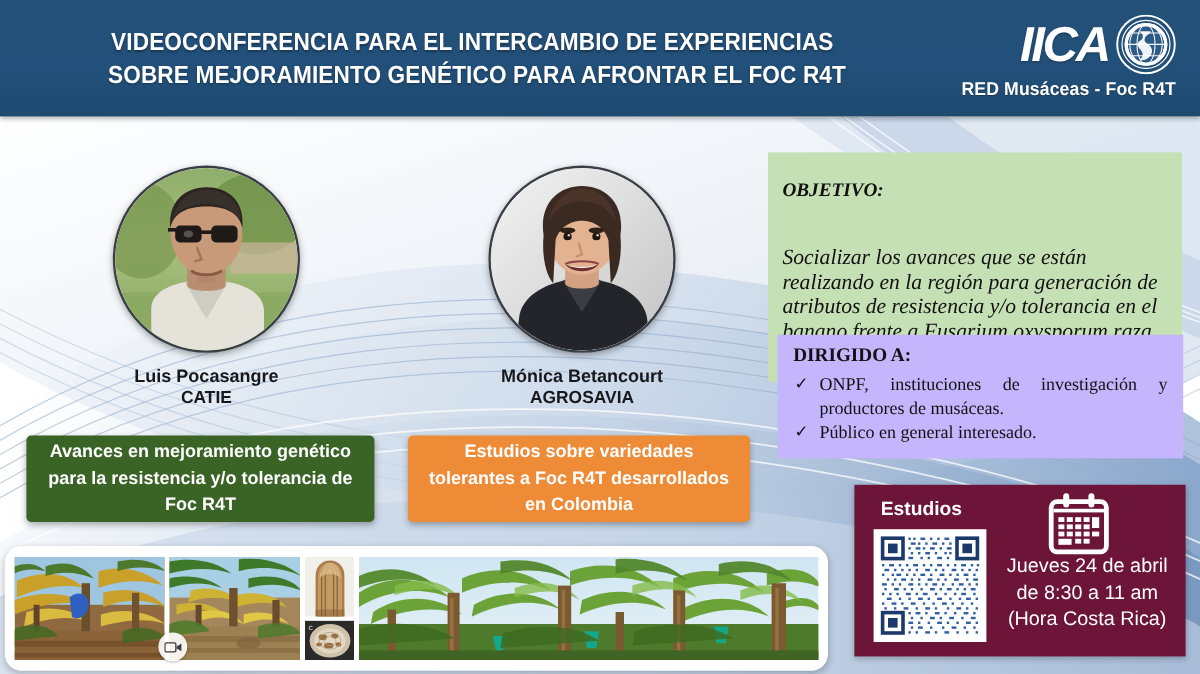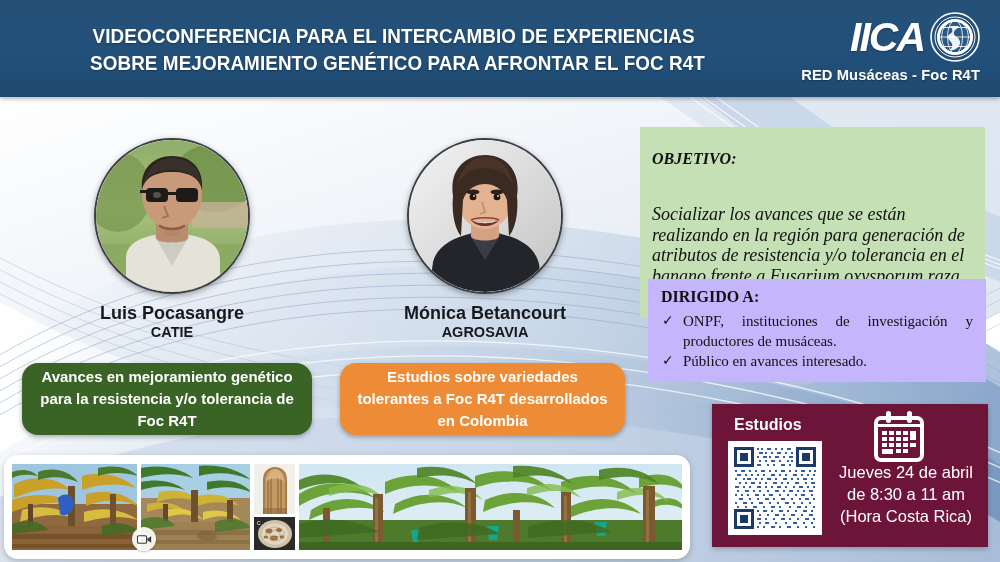--- a/index.html
+++ b/index.html
@@ -50,25 +50,25 @@
 
   
   .speaker{position:absolute;z-index:4;text-align:center;}
   .portrait{
     width:152px;height:152px;border-radius:50%;
     border:2px solid #3a3f45;
     box-shadow:0 2px 6px rgba(0,0,0,.35);
     overflow:hidden;position:relative;margin:0 auto;
   }
   .portrait svg{display:block;}
-  .sp-name{margin-top:10px;font-weight:bold;font-size:18px;color:#16181c;line-height:19px;}
+  .sp-name{margin-top:10px;font-weight:bold;font-size:15px;color:#16181c;line-height:19px;}
   .sp-org{font-weight:bold;font-size:14.5px;color:#16181c;line-height:19px;}
 
   .talk-box{
-    position:absolute;z-index:5;border-radius:16px;
+    position:absolute;z-index:5;border-radius:4px;
     color:#ffffff;font-weight:bold;font-size:15px;line-height:22px;
     display:flex;align-items:center;justify-content:center;text-align:center;
     box-shadow:0 2px 5px rgba(0,0,0,.3);
     padding:6px 12px;box-sizing:border-box;
   }
   .talk-green{background:#3a6326;}
   .talk-orange{background:#ed8b37;}
 
   
   .objetivo{
@@ -311,21 +311,21 @@
 
   <div class="dirigido">
     <div class="dirigido-title">DIRIGIDO A:</div>
     <ul class="dirigido-list">
       <li>
         <span class="chk">✓</span>
         <span>ONPF, instituciones de investigación y productores de musáceas.</span>
       </li>
       <li>
         <span class="chk">✓</span>
-        <span>Público en avances interesado.</span>
+        <span>Público en general interesado.</span>
       </li>
     </ul>
   </div>
 
   <div class="registro">
     <div class="reg-label">Estudios</div>
 
     <div class="qr">
       <svg viewBox="0 0 88 88" width="88" height="88">
         <rect width="88" height="88" fill="#ffffff"></rect>

